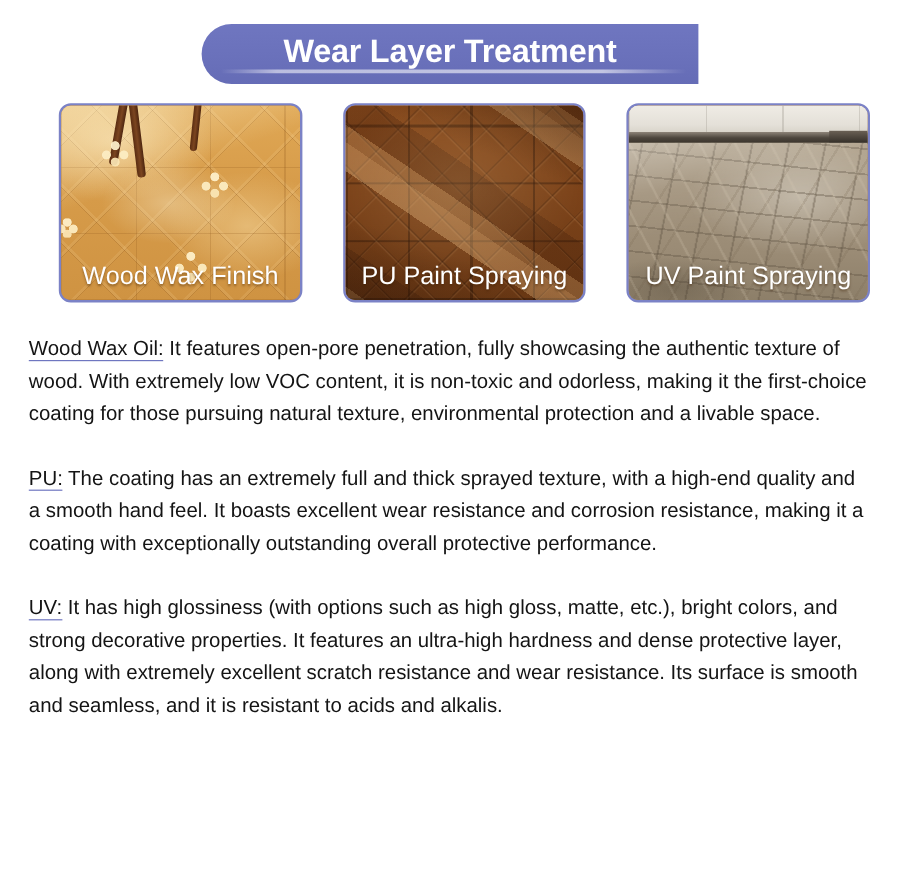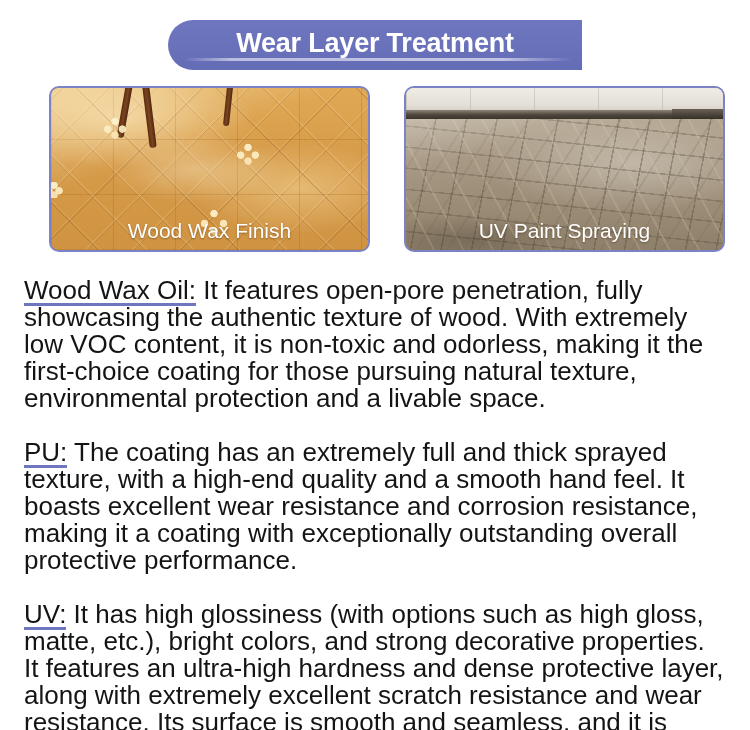--- a/index.html
+++ b/index.html
@@ -209,21 +209,21 @@
     background: linear-gradient(180deg,#6a6055,#2f2a24);
   }
 
   
   .body {
     position: absolute;
     left: 24px; top: 277px;
     width: 700px;
   }
   .para {
-    font-size: 26px;
+    font-size: 17px;
     line-height: 27px;
     color: #141414;
     margin: 0 0 27px 0;
     text-align: left;
   }
   .para:last-child { margin-bottom: 0; }
   .para.p3 { margin-top: 1px; }
   .lead {
     position: relative;
     display: inline;
@@ -258,20 +258,28 @@
         <div class="leg l2"></div>
         <div class="leg l3"></div>
         <div class="floral f1"></div>
         <div class="floral f2"></div>
         <div class="floral f3"></div>
         <div class="floral f4"></div>
       </div>
       <div class="card-caption">Wood Wax Finish</div>
     </div>
 
+    <div class="card">
+      <div class="card-photo wood2">
+        <div class="w2-tiles"></div>
+        <div class="w2-streaks"></div>
+        <div class="w2-vig"></div>
+      </div>
+      <div class="card-caption">PU Paint Spraying</div>
+    </div>
 
     <div class="card">
       <div class="card-photo wood3">
         <div class="w3-wall"></div>
         <div class="w3-wall-seam"></div>
         <div class="w3-base"></div>
         <div class="w3-dark-r"></div>
         <div class="w3-floor"></div>
         <div class="w3-persp"></div>
         <div class="w3-zig"></div>

